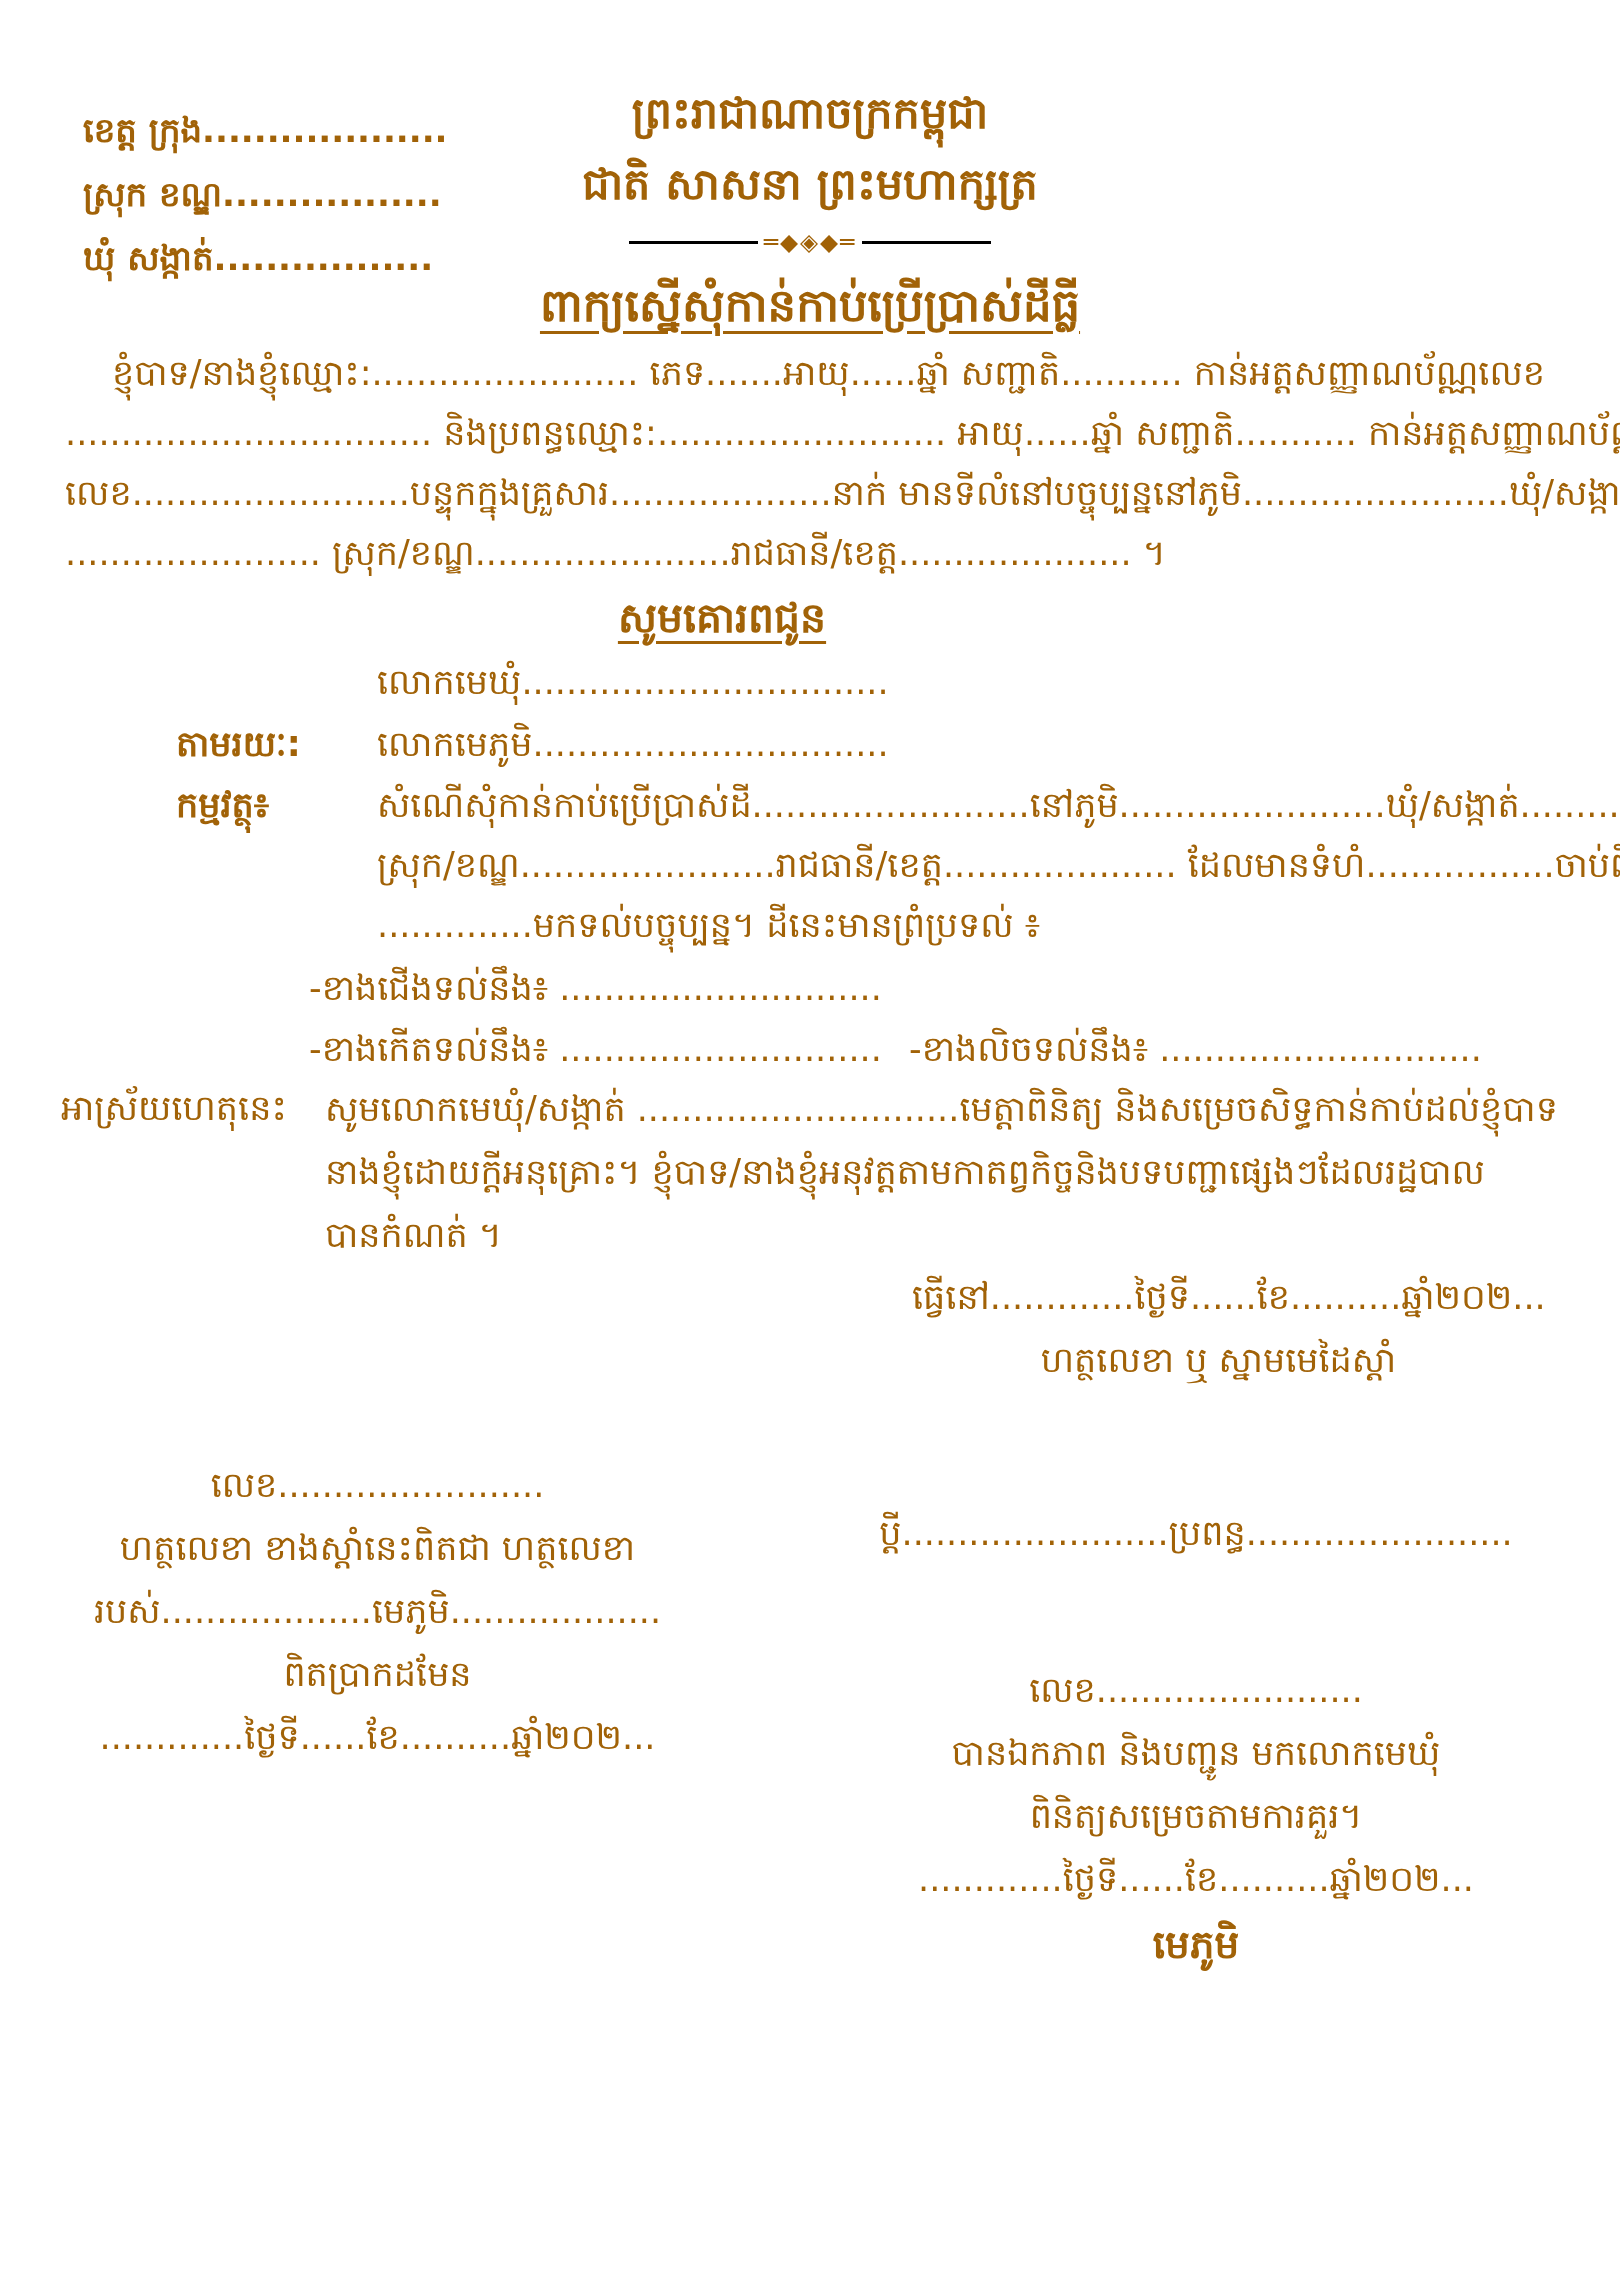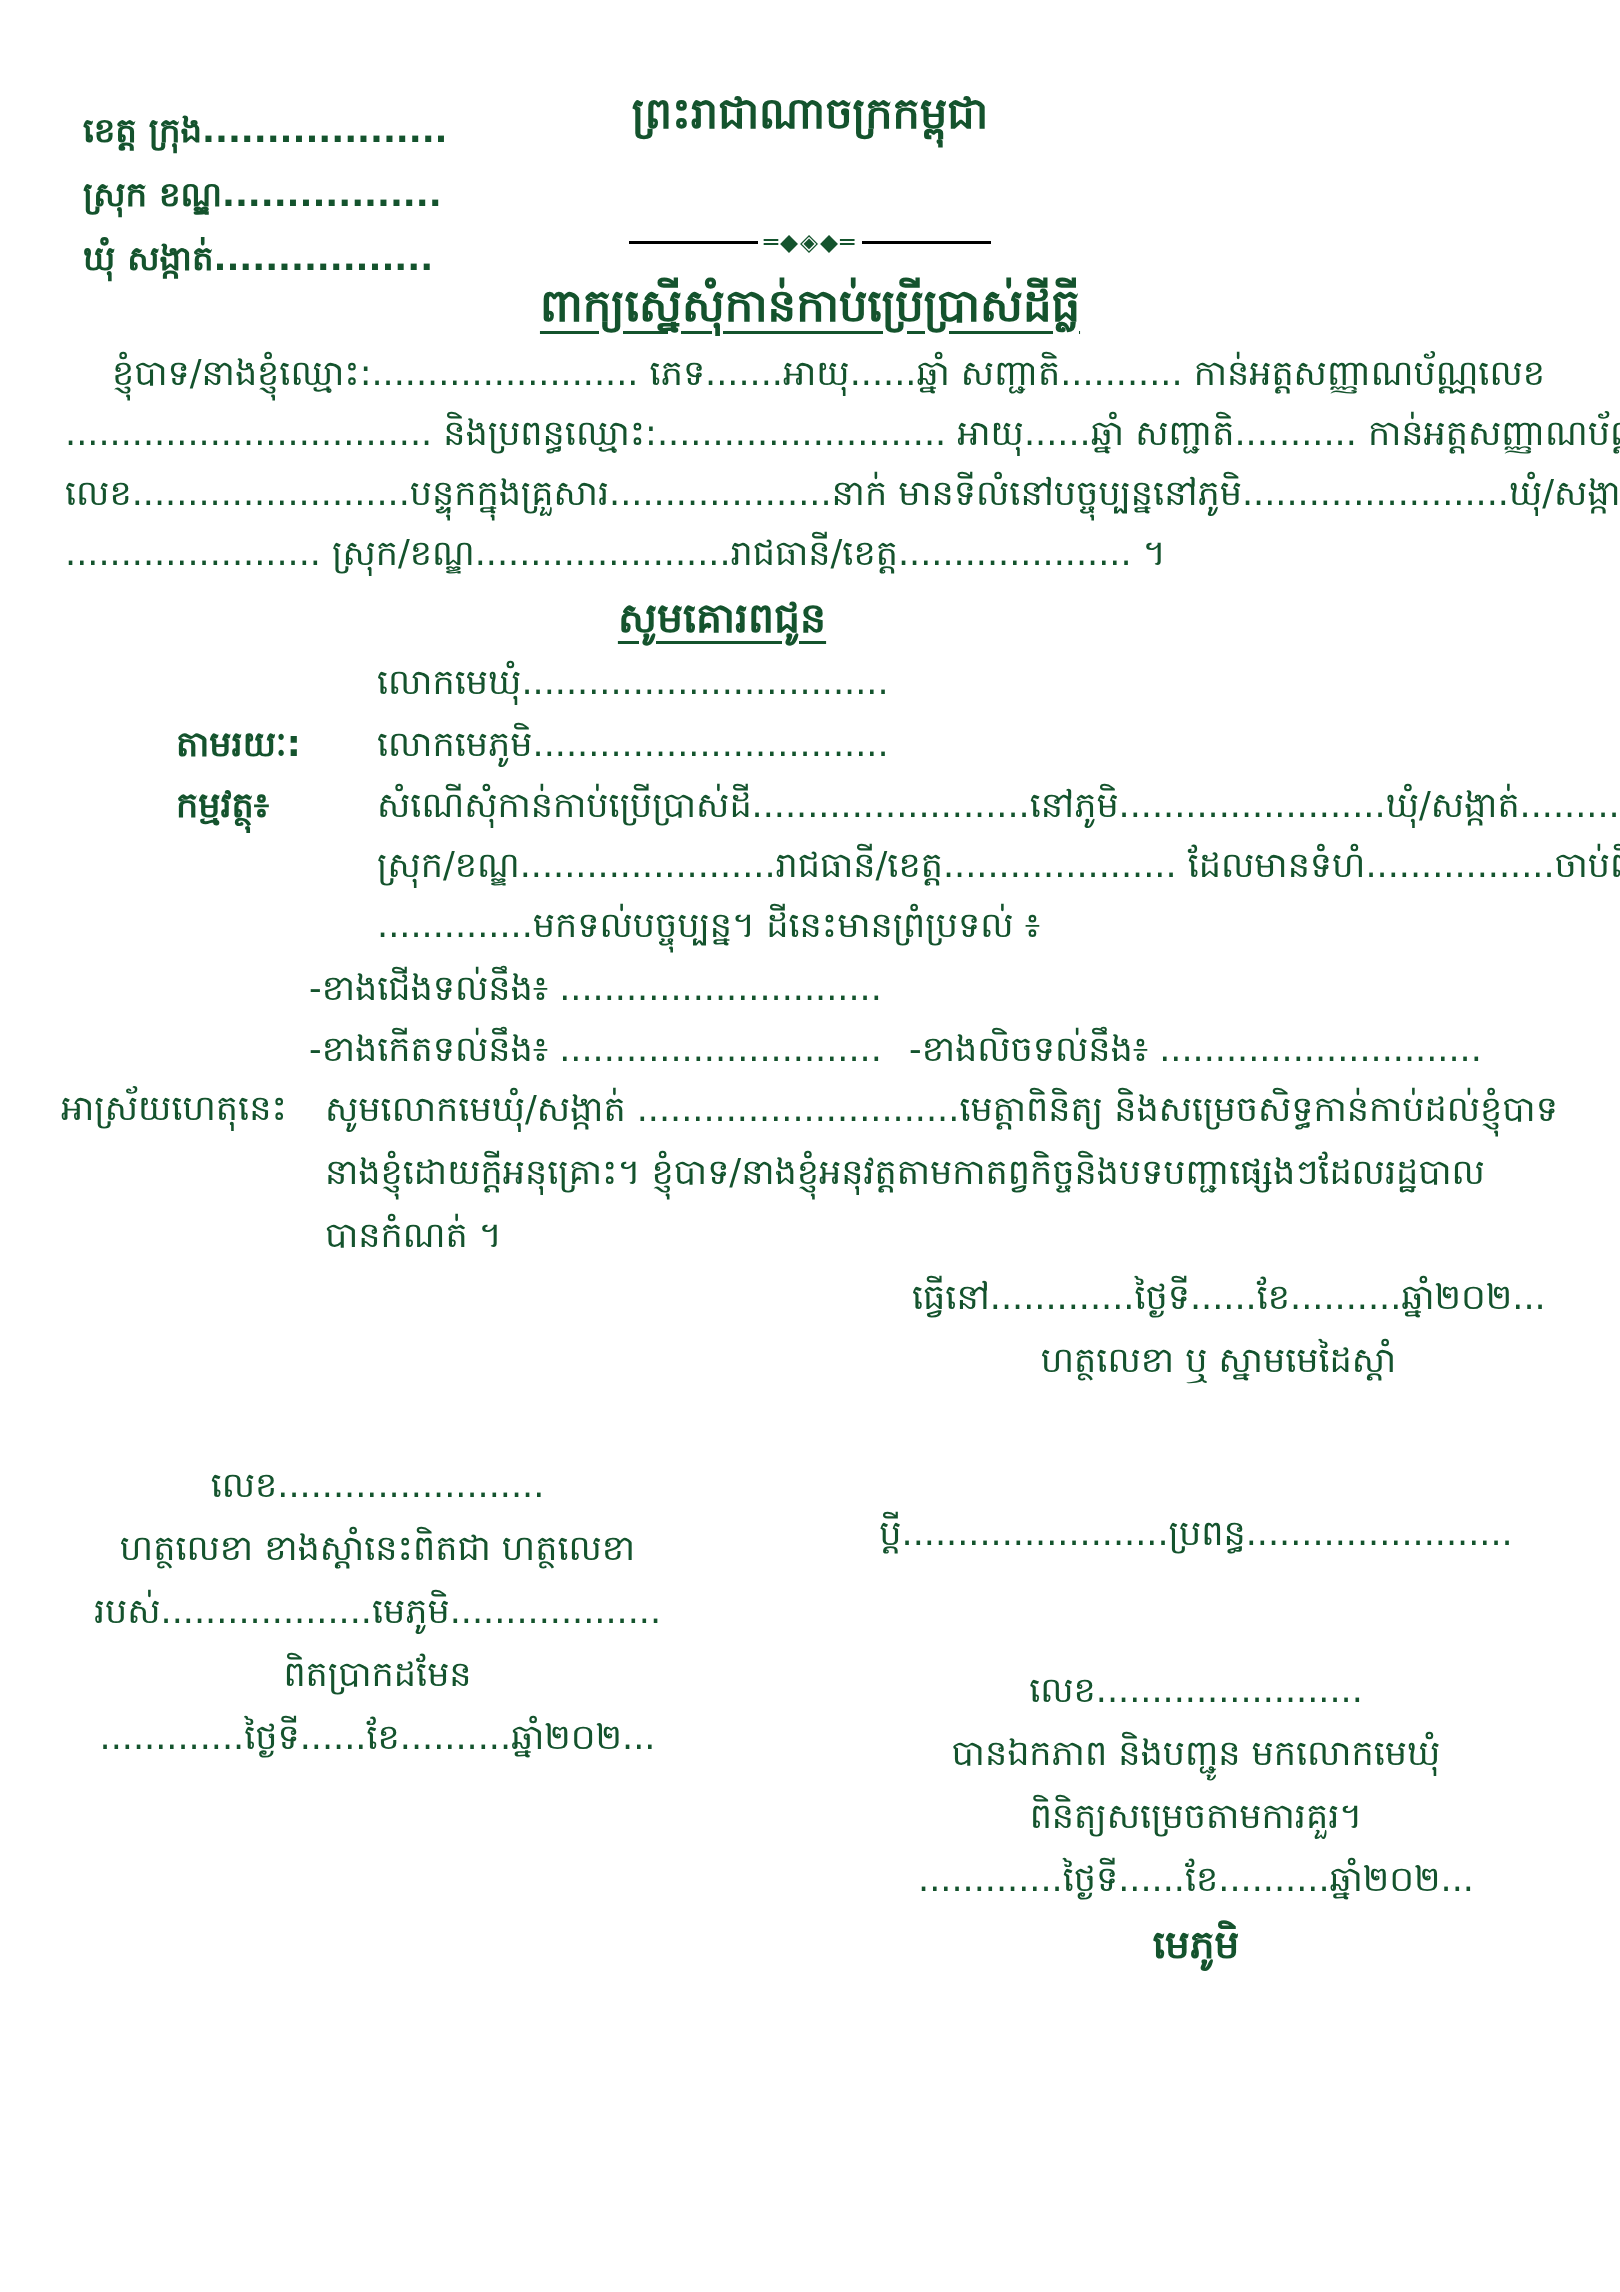--- a/index.html
+++ b/index.html
@@ -1,20 +1,20 @@
 <!DOCTYPE html>
 <html lang="km"><head>
 <meta charset="utf-8">
 <style>
   * { margin:0; padding:0; box-sizing:border-box; }
   html,body { background:#ffffff; }
   .page {
     position:relative;
     width:1620px; height:2293px;
-    background:#ffffff; color:#14532d;
+    background:#ffffff; color:#a16207;
     font-family:"DejaVu Sans", sans-serif;
     font-size:35px; line-height:60px;
     overflow:hidden;
   }
 
   .corner { position:absolute; top:98px; left:83px; }
   .corner div { font-weight:700; font-size:34px; line-height:64px; white-space:nowrap; }
 
   .head-center { position:absolute; top:82px; left:0; right:0; text-align:center; }
   .kingdom { font-weight:700; font-size:43px; line-height:63px; }
@@ -72,20 +72,21 @@
 <div class="page">
 
   <div class="corner">
     <div>ខេត្ត ក្រុង...................</div>
     <div>ស្រុក ខណ្ឌ.................</div>
     <div>ឃុំ សង្កាត់.................</div>
   </div>
 
   <div class="head-center">
     <div class="kingdom">ព្រះរាជាណាចក្រកម្ពុជា</div>
+    <div class="motto">ជាតិ សាសនា ព្រះមហាក្សត្រ</div>
   </div>
 
   <div class="divider">
     <span class="bar"></span>
     <span class="ornament">═◆◈◆═</span>
     <span class="bar"></span>
   </div>
 
   <div class="doc-title">ពាក្យស្នើសុំកាន់កាប់ប្រើប្រាស់ដីធ្លី</div>
 

